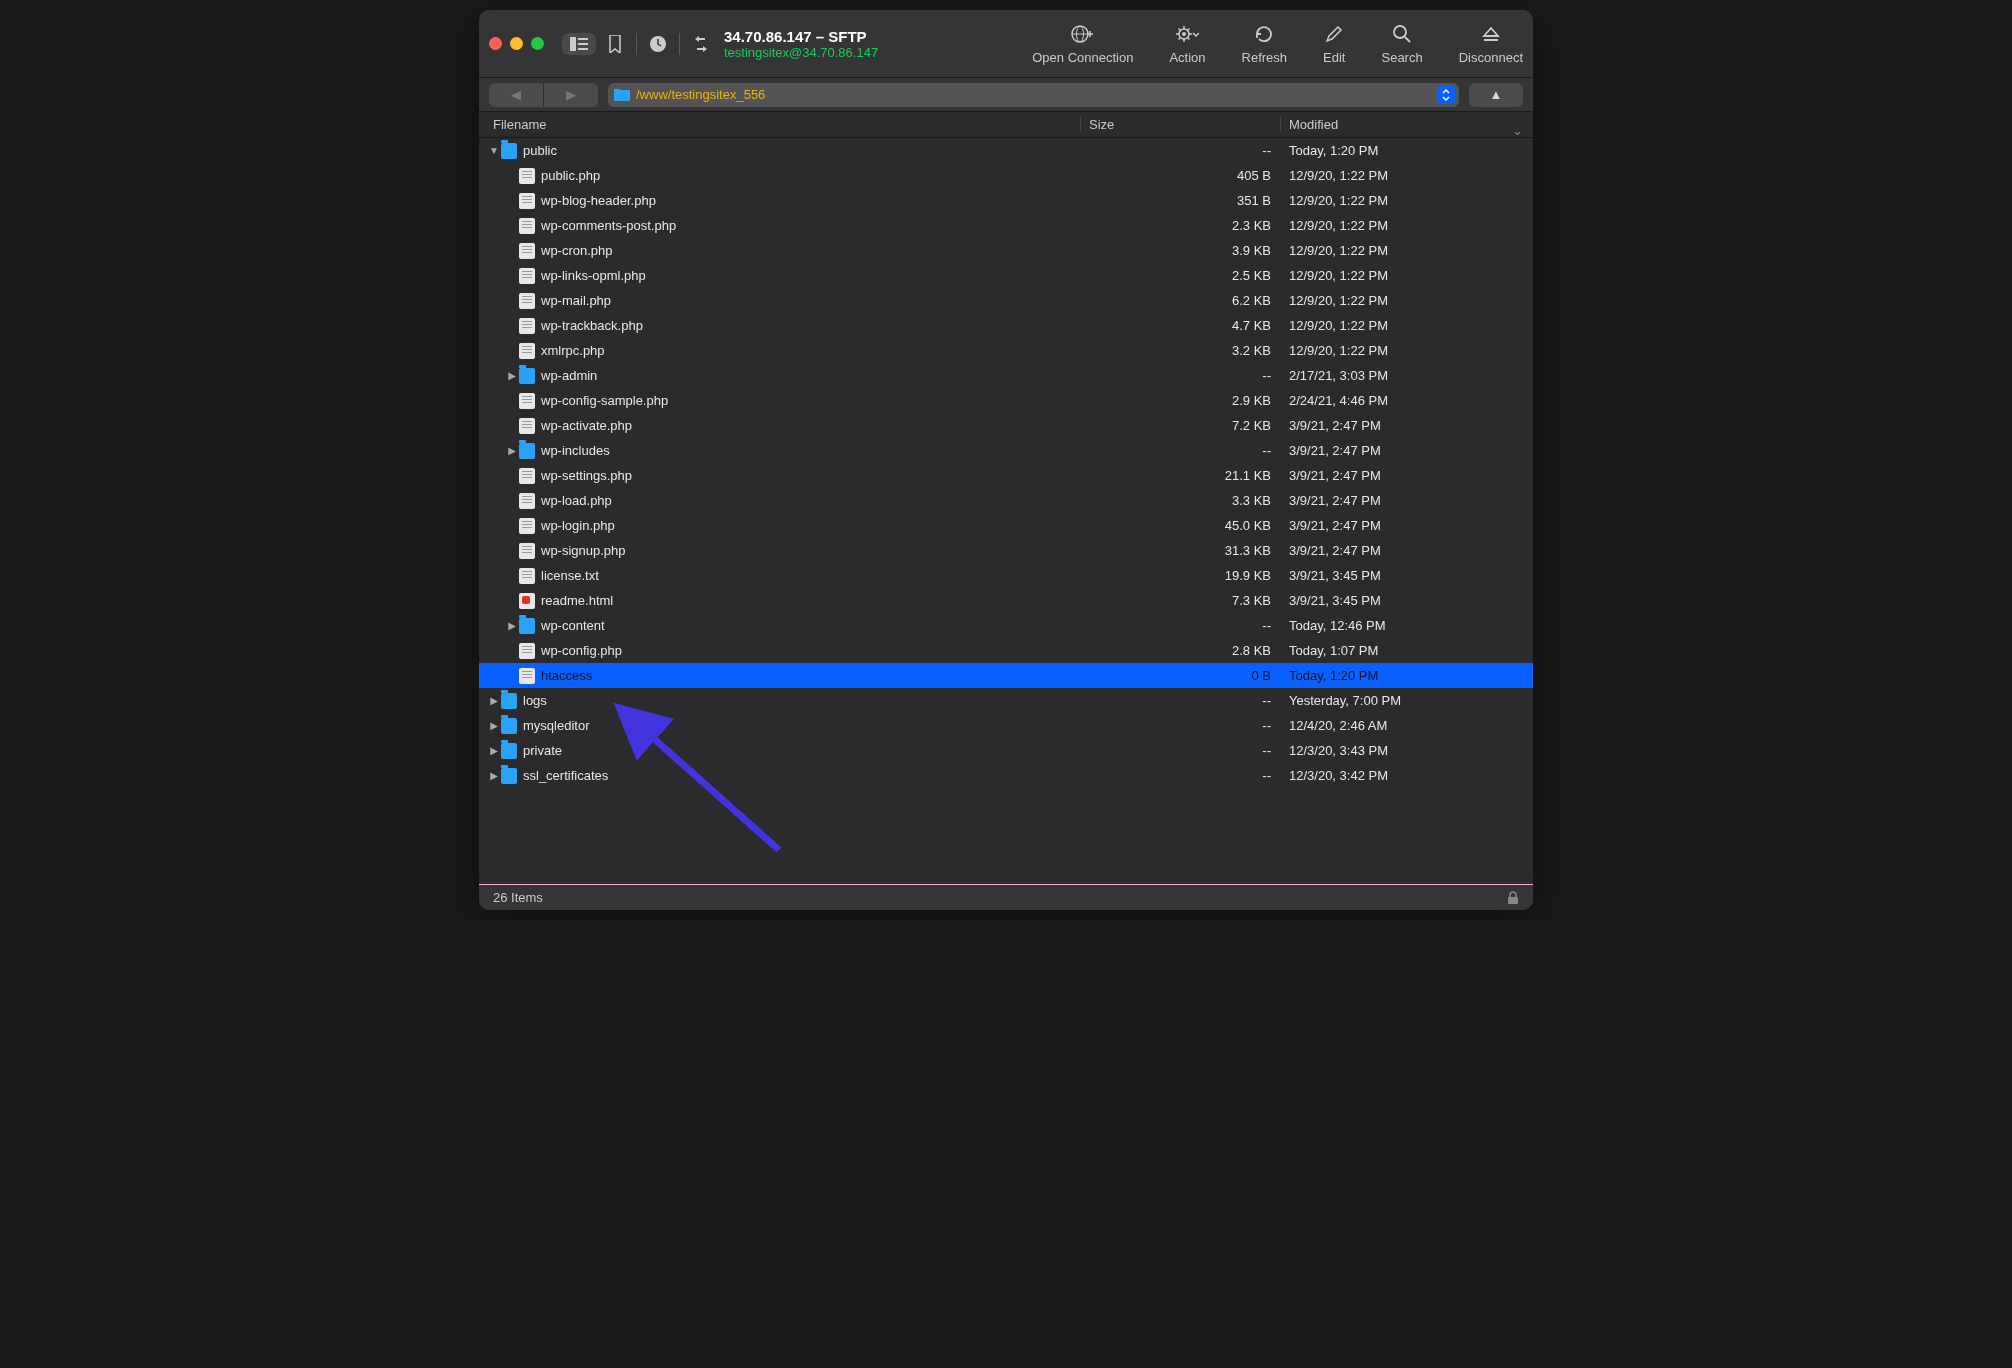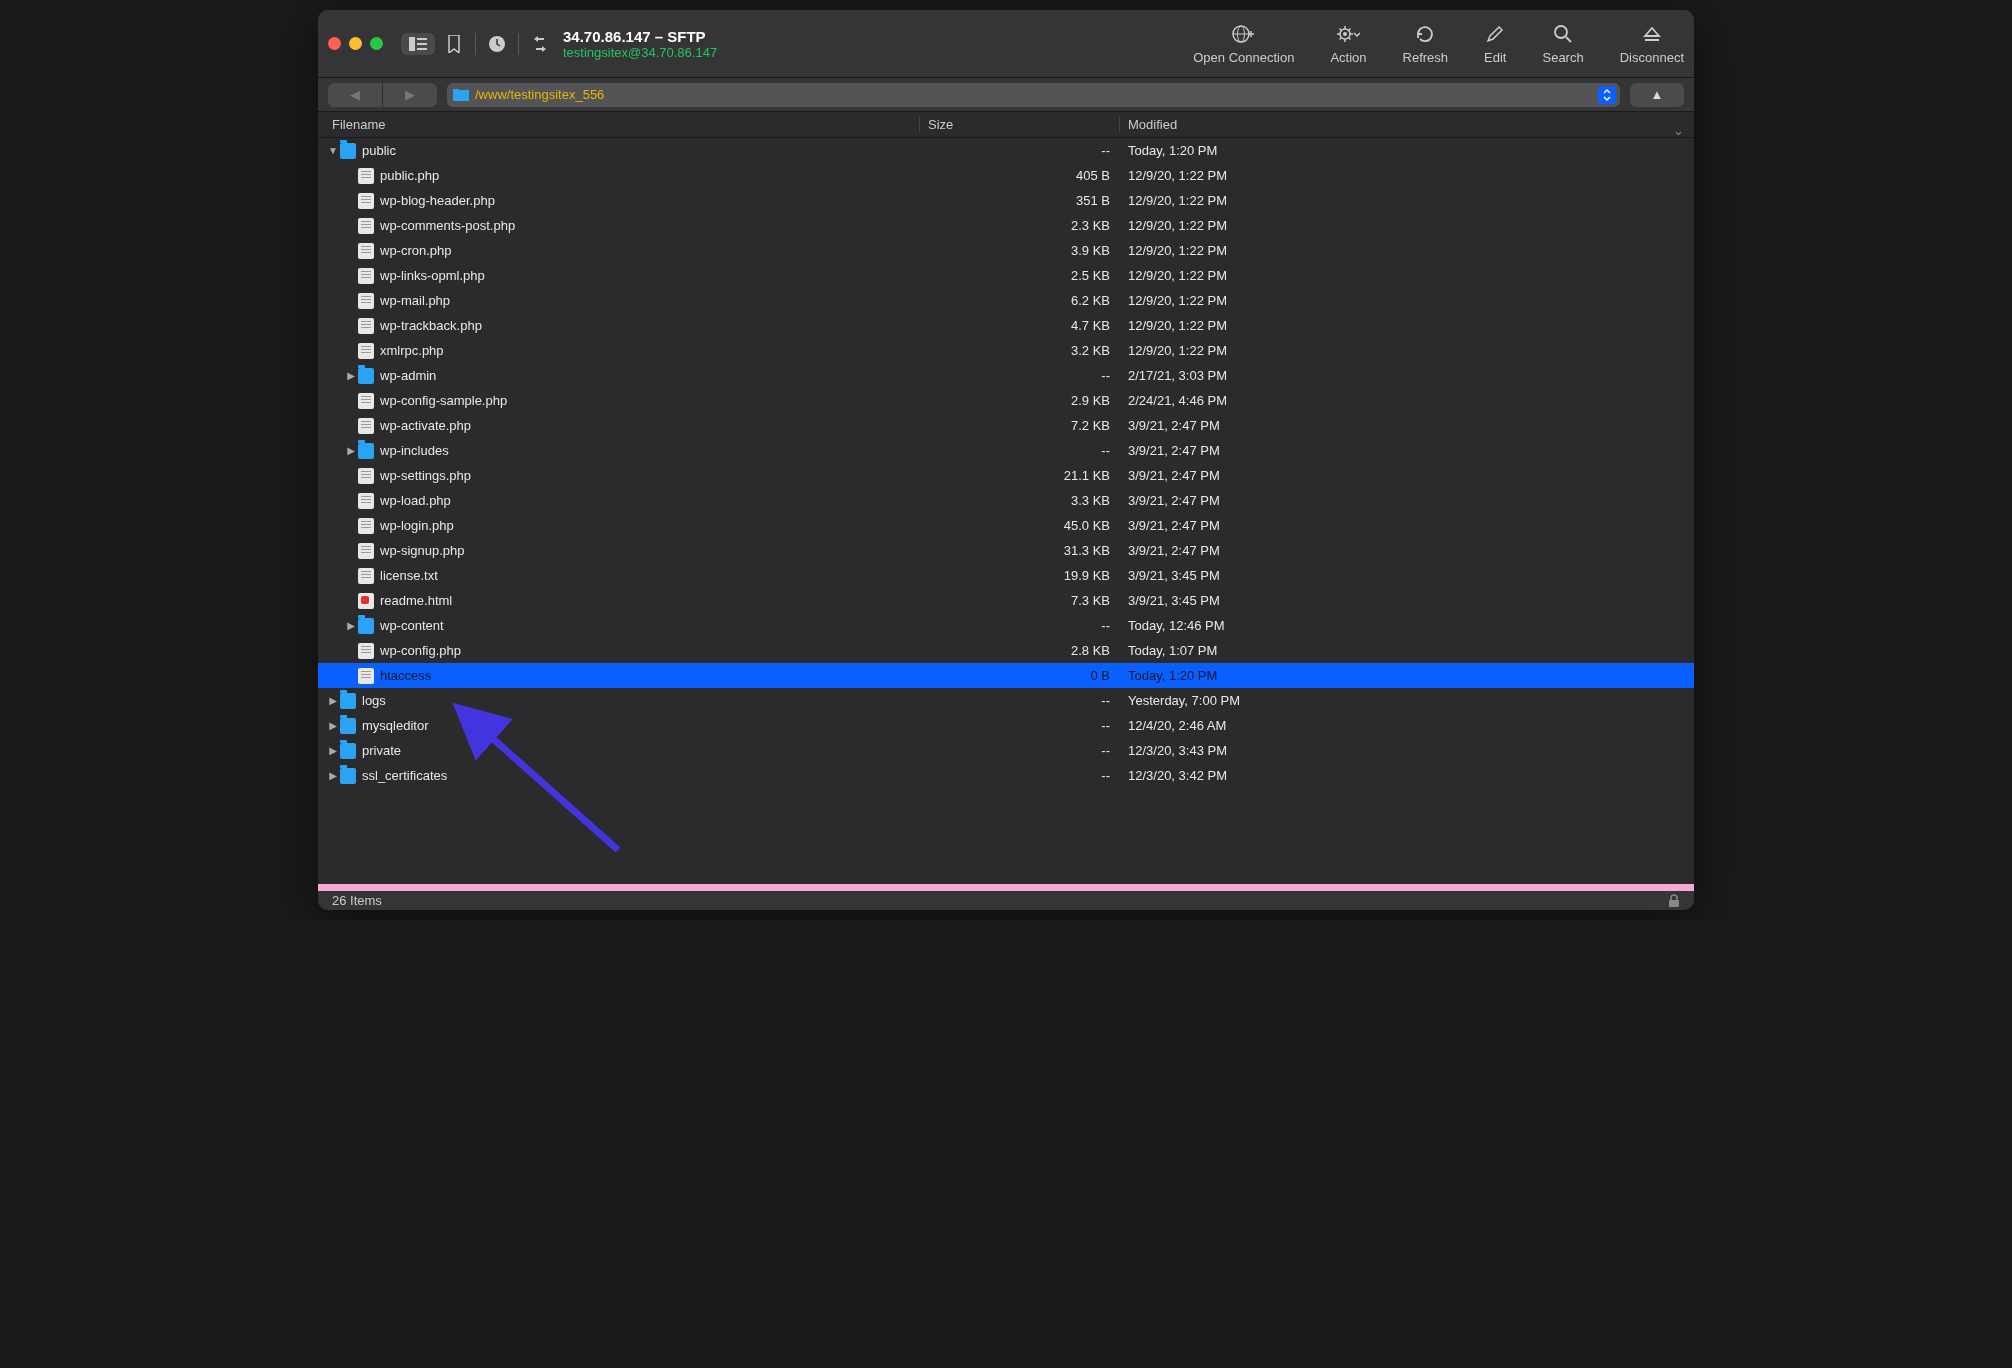--- a/index.html
+++ b/index.html
@@ -1,17 +1,17 @@
 <!DOCTYPE html>
 <html><head>
 <meta charset="utf-8">
 <style>
   * { box-sizing: border-box; margin: 0; padding: 0; font-family: -apple-system, BlinkMacSystemFont, "Segoe UI", sans-serif; }
   body { background: #1a1a1a; color: #ddd; font-size: 13px; overflow: hidden; }
-  .window { width: 1376px; height: 900px; background: #2b2b2d; border-radius: 10px; margin: 10px auto; overflow: hidden; display: flex; flex-direction: column; box-shadow: 0 10px 50px rgba(0,0,0,0.5); position: relative; justify-content: center;}
+  .window { width: 1054px; height: 900px; background: #2b2b2d; border-radius: 10px; margin: 10px auto; overflow: hidden; display: flex; flex-direction: column; box-shadow: 0 10px 50px rgba(0,0,0,0.5); position: relative; justify-content: center;}
   
   
   .titlebar { background: #353537; height: 68px; display: flex; align-items: center; padding: 0 10px; border-bottom: 1px solid #1a1a1a; position: relative;}
   .traffic { display: flex; gap: 8px; margin-right: 18px;}
   .traffic .dot { width: 13px; height: 13px; border-radius: 50%;}
   .dot.red{background:#ff5f57;} .dot.yellow{background:#febc2e;} .dot.green{background:#28c840;}
   .tbtn { width: 26px; height: 26px; display: flex; align-items:center; justify-content:center; color:#ccc;}
   .tseg { background:#4a4a4c; border-radius:6px; padding:4px 8px; display:flex; align-items:center; margin-right:6px;}
   .divider { width:1px; height:22px; background:#5a5a5c; margin:0 8px;}
   .title-block { margin-left: 10px; }
@@ -50,21 +50,21 @@
   .row.selected .disclose{color:#fff;}
   .icon { width:16px; height:16px; margin-right:6px; flex-shrink:0;}
   .folder-icon { background:#2aa3f5; border-radius:2px; position:relative;}
   .folder-icon::before{content:'';position:absolute;top:-3px;left:0;width:7px;height:3px;background:#2aa3f5;border-radius:1px 1px 0 0;}
   .file-icon { background:#e8e8e8; border-radius:2px; position:relative;}
   .file-icon::after{content:'';position:absolute;top:3px;left:3px;right:3px;height:1px;background:#999;box-shadow:0 3px 0 #999,0 6px 0 #999;}
   .html-icon { background:#e8e8e8; border-radius:2px; position:relative;}
   .html-icon::after{content:'';position:absolute;top:3px;left:3px;width:8px;height:8px;background:#e03030;border-radius:2px;}
   
   
-  .statusbar { height:26px; background:#353537; border-top:7px solid #f9a8d4; display:flex; align-items:center; padding:0 14px; font-size:13px; color:#ccc; justify-content:space-between;}
+  .statusbar { height:26px; background:#353537; border-top:1px solid #f9a8d4; display:flex; align-items:center; padding:0 14px; font-size:13px; color:#ccc; justify-content:space-between;}
   .lock-ic { color:#888;}
 
   
   .arrow-overlay { position:absolute; left:110px; top:690px; pointer-events:none;}
 
   svg { display:block;}
 </style>
 </head>
 <body>
 

